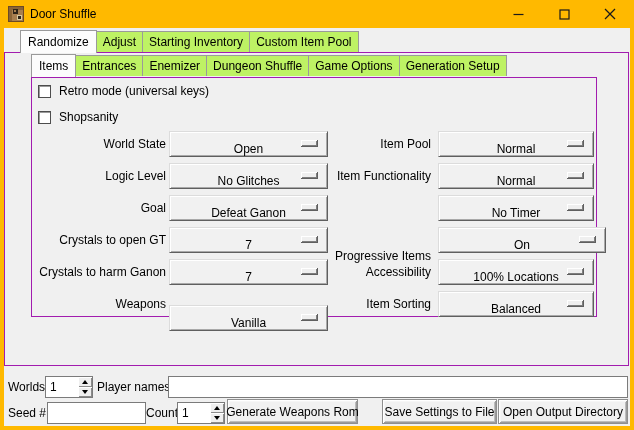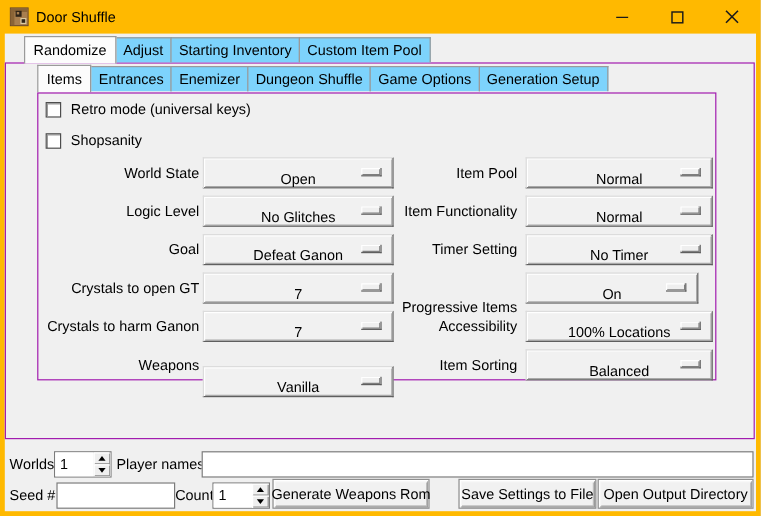--- a/index.html
+++ b/index.html
@@ -15,21 +15,21 @@
   .win-btns { position:absolute; right:1px; top:0; height:28px; display:flex; }
   .win-btn { width:46px; height:28px; display:flex; align-items:center; justify-content:center; }
 
   
   .client { position:absolute; left:4px; top:28px; width:626px; height:398px; background:#F0F0F0; }
 
   
   .tabrow { position:absolute; display:flex; align-items:flex-end; z-index:2; }
   .tabrow-main { left:16px; top:2px; height:23px; }
   .tabrow-sub  { left:27px; top:27px; height:22px; }
-  .tab { background:#7dd3fc; border:1px solid #9a9a9a; border-bottom:none;
+  .tab { background:#bef264; border:1px solid #9a9a9a; border-bottom:none;
          padding:3px 6px; margin-right:-1px; white-space:nowrap; margin-bottom:1px; }
   .tab.active { background:#FCFCFC; position:relative; z-index:4; padding:4px 7px;
                 margin-bottom:0; }
 
   .page { position:absolute; background:#F0F0F0; border:1px solid #a21caf; }
   .page-main { left:0; top:24px; width:625px; height:314px; z-index:1; }
   .page-sub  { left:27px; top:49px; width:566px; height:240px; z-index:3; }
 
   
   .cb-row { position:absolute; left:6px; height:14px; display:flex; align-items:center; }
@@ -174,28 +174,27 @@
         <span class="mb-value">Normal</span>
         <span class="mb-ind"></span>
       </div>
 
       <div class="opt-label" style="left:270px; top:85px;  width:129px;">Item Functionality</div>
       <div class="mb" style="left:406px; top:85px;  width:156px;">
         <span class="mb-value">Normal</span>
         <span class="mb-ind"></span>
       </div>
 
-      <div class="opt-label" style="left:270px; top:117px; width:129px;">Timer Setting</div>
       <div class="mb" style="left:406px; top:117px; width:156px;">
         <span class="mb-value">No Timer</span>
         <span class="mb-ind"></span>
       </div>
 
       <div class="opt-label" style="left:270px; top:149px; width:129px;margin-top:16px;">Progressive Items</div>
-      <div class="mb" style="left:406px; top:149px; width:144px;">
+      <div class="mb" style="left:406px; top:149px; width:168px;">
         <span class="mb-value">On</span>
         <span class="mb-ind"></span>
       </div>
 
       <div class="opt-label" style="left:270px; top:181px; width:129px;">Accessibility</div>
       <div class="mb" style="left:406px; top:181px; width:156px;">
         <span class="mb-value">100% Locations</span>
         <span class="mb-ind"></span>
       </div>
 

